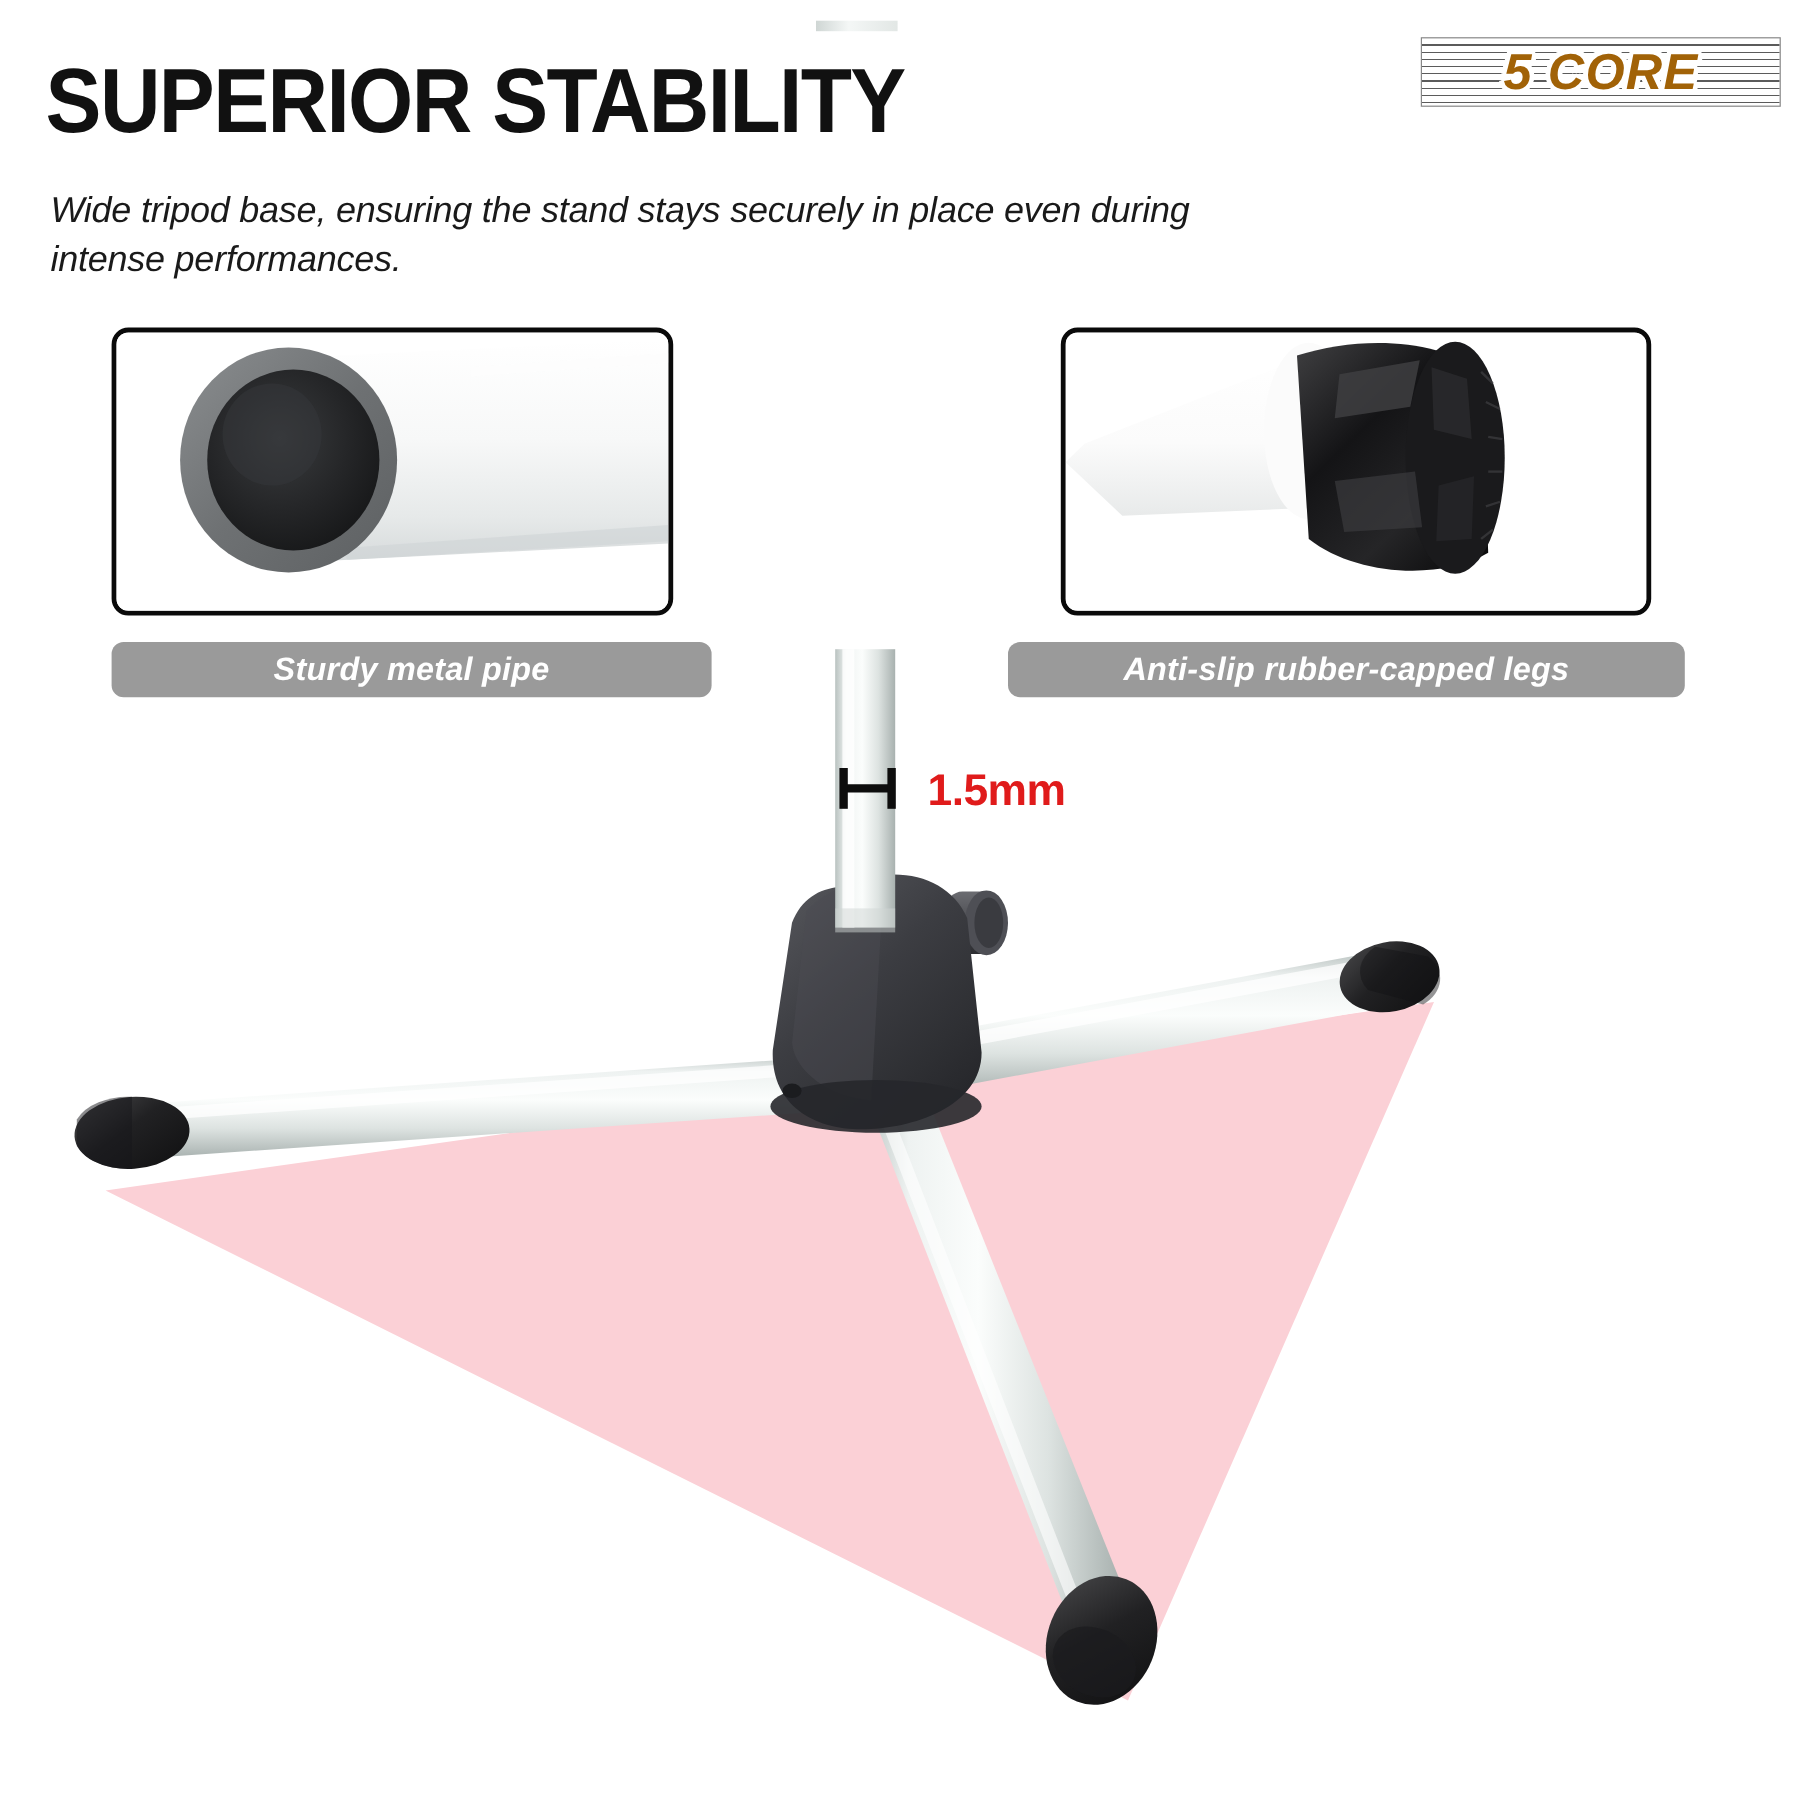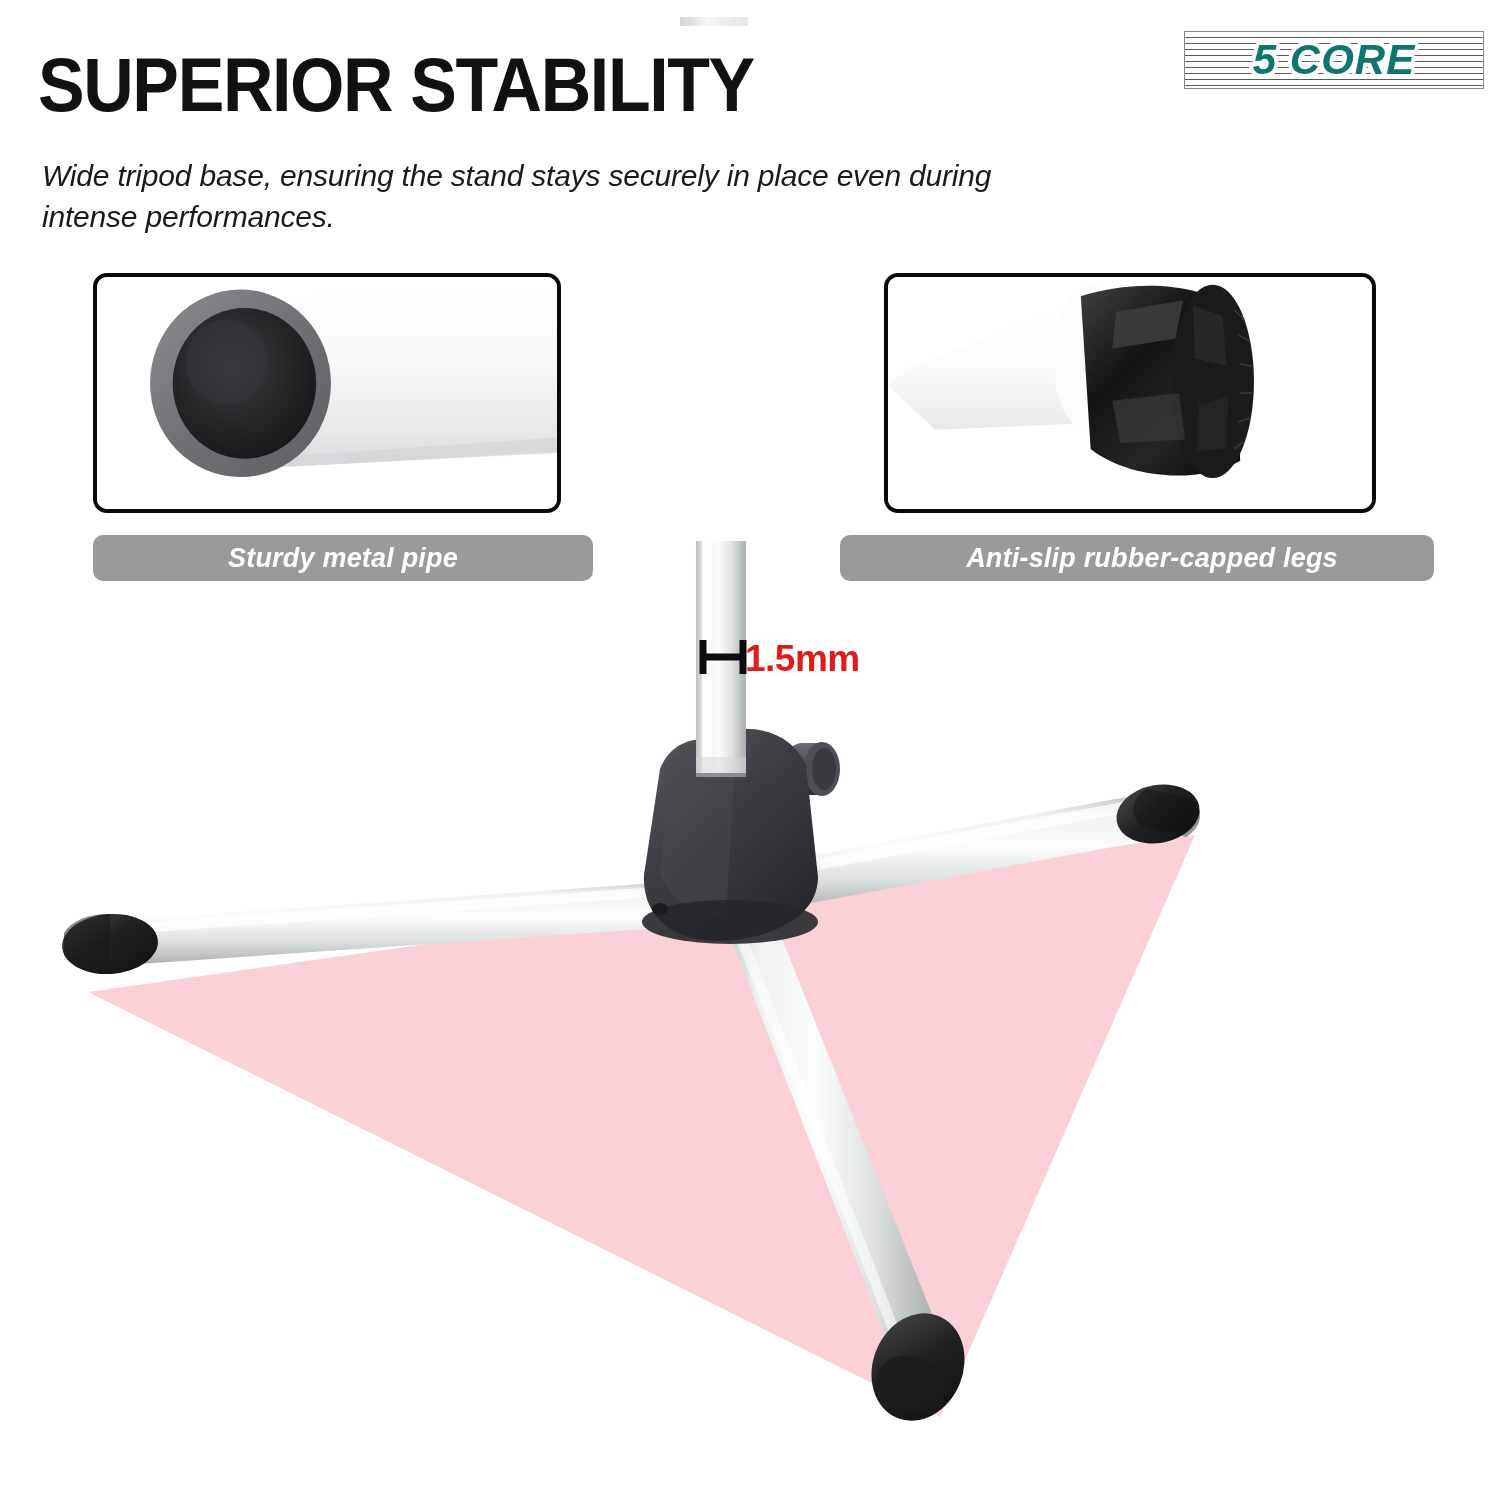--- a/index.html
+++ b/index.html
@@ -68,21 +68,21 @@
   }
   #logo-text {
     position: absolute;
     inset: 0;
     display: flex;
     align-items: center;
     justify-content: center;
     font-size: 42px;
     font-weight: 800;
     font-style: italic;
-    color: #0f766e;
+    color: #a16207;
     letter-spacing: 1px;
     text-shadow:
       -3px -3px 0 #fff,  3px -3px 0 #fff,
       -3px  3px 0 #fff,  3px  3px 0 #fff,
       -3px  0   0 #fff,  3px  0   0 #fff,
        0   -3px 0 #fff,  0    3px 0 #fff,
       -4px  0   0 #fff,  4px  0   0 #fff;
   }
 
   
@@ -105,32 +105,32 @@
     display: flex;
     align-items: center;
     justify-content: center;
     color: #ffffff;
     font-size: 27px;
     font-style: italic;
     font-weight: 600;
     letter-spacing: 0.2px;
   }
   #pill-pipe { left: 93px;  top: 518px; width: 500px; }
-  #pill-cap  { left: 840px; top: 518px; width: 564px; padding-left: 30px; }
+  #pill-cap  { left: 840px; top: 518px; width: 564px; }
 
   
   .art-svg { position: absolute; inset: 0; width: 100%; height: 100%; display: block; }
 
   
   #product { position: absolute; left: 0; top: 0; width: 1500px; height: 1500px; }
 
   
   #dim-label {
     position: absolute;
-    left: 745px;
+    left: 773px;
     top: 621px;
     font-size: 37px;
     font-weight: 800;
     color: #e01b1b;
     letter-spacing: -0.5px;
   }
 </style>
 </head>
 <body>
 

